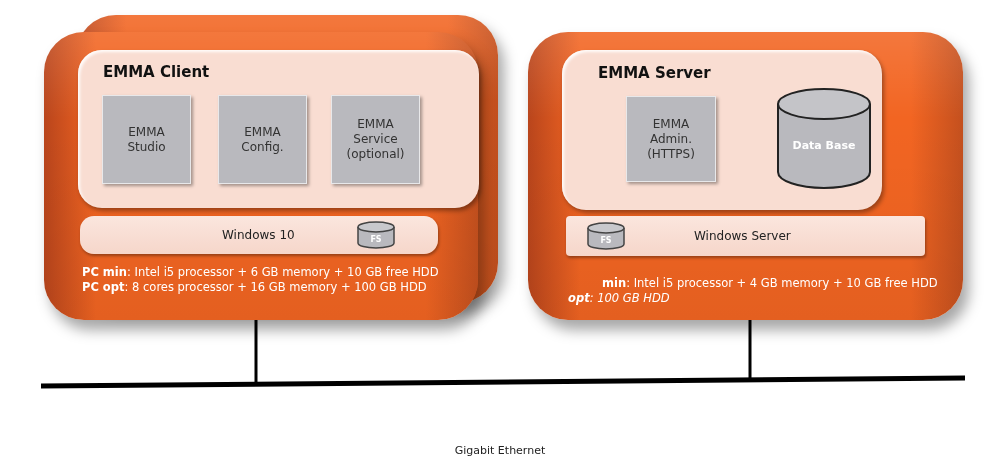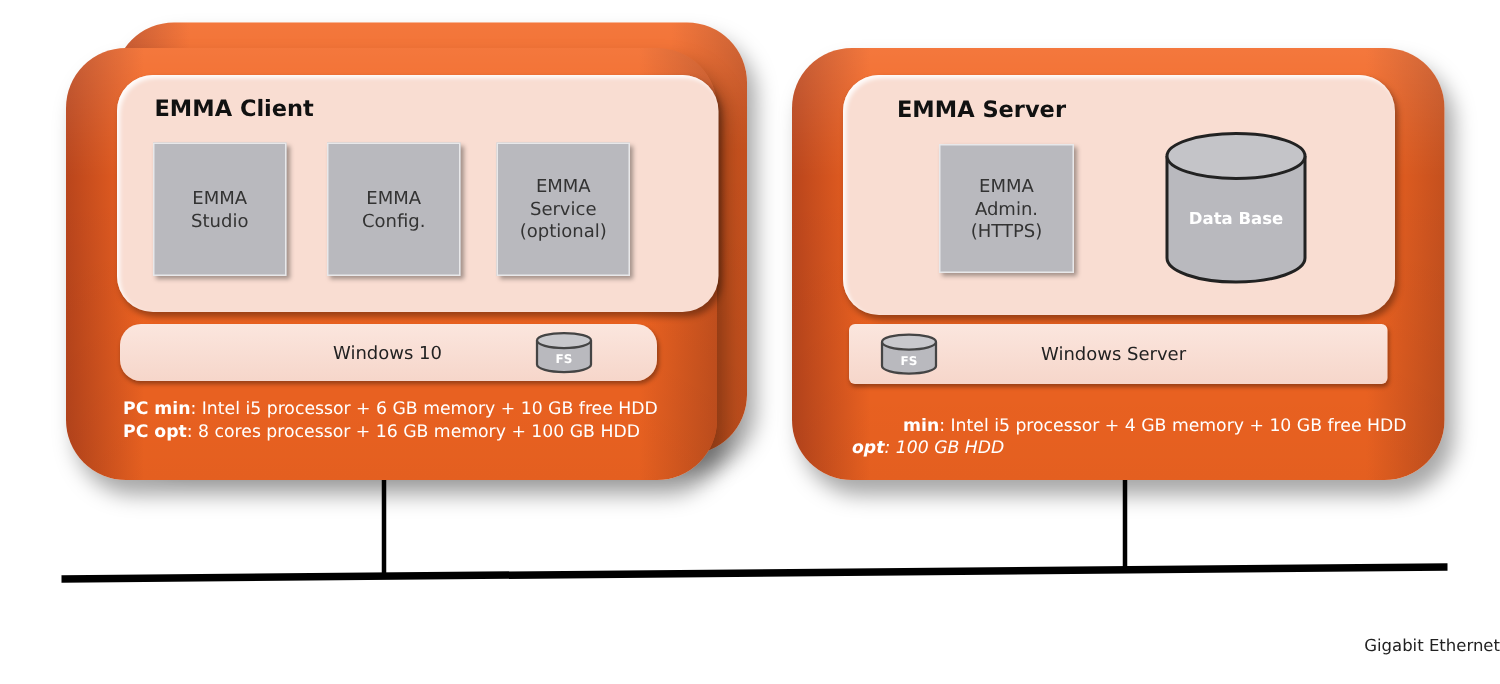--- a/index.html
+++ b/index.html
@@ -16,21 +16,21 @@
   .module { position: absolute; background: #b9b9be; border: 1px solid #e8e8ea;
             box-shadow: 2px 2px 3px rgba(0,0,0,0.35);
             display: flex; align-items: center; justify-content: center; text-align: center;
             font-size: 12px; line-height: 15px; color: #333; white-space: pre-line; }
   .osbar { position: absolute; background: linear-gradient(180deg, #fbe6de, #f6d6ca);
            border-radius: 4px; box-shadow: 1px 2px 3px rgba(0,0,0,0.35); }
   .osbar-label { position: absolute; font-size: 12px; color: #222; }
   .spec { position: absolute; font-size: 11.5px; color: #fff; line-height: 14px; white-space: nowrap; }
   .spec b { font-weight: bold; }
   .cyl-label { font-weight: bold; fill: #ffffff; font-family: "DejaVu Sans", sans-serif; }
-  .net-label { position: absolute; font-size: 11px; color: #222; left: 0; width: 1000px; text-align: right; top: 424px; }
+  .net-label { position: absolute; font-size: 11px; color: #222; left: 0; width: 1000px; text-align: center; top: 444px; }
 </style>
 </head>
 <body>
 
 <svg width="1000" height="456" style="position:absolute;left:0;top:0;">
   <line x1="256" y1="318" x2="256" y2="383" stroke="#000" stroke-width="3"></line>
   <line x1="750" y1="318" x2="750" y2="379" stroke="#000" stroke-width="3"></line>
   <line x1="41" y1="386" x2="965" y2="378" stroke="#000" stroke-width="5"></line>
 </svg>
 
@@ -56,21 +56,21 @@
   </div>
   <div class="spec" style="left:38px;top:233px;">
     <b>PC min</b><span>: Intel i5 processor + 6 GB memory + 10 GB free HDD</span>
   </div>
   <div class="spec" style="left:38px;top:248px;">
     <b>PC opt</b><span>: 8 cores processor + 16 GB memory + 100 GB HDD</span>
   </div>
 </div>
 
 <div class="card" style="left:528px;top:32px;width:435px;height:288px;">
-  <div class="panel" style="left:34px;top:18px;width:368px;height:160px;">
+  <div class="panel" style="left:34px;top:18px;width:320px;height:160px;">
     <div class="panel-title" style="left:36px;top:14px;">EMMA Server</div>
     <div class="module" style="left:64px;top:46px;width:88px;height:84px;">EMMA
 Admin.
 (HTTPS)</div>
     <svg width="100" height="110" style="position:absolute;left:212px;top:36px;">
       <path d="M4,18 L4,86 A46,16 0 0 0 96,86 L96,18" fill="#b9b9be" stroke="#222" stroke-width="2"></path>
       <ellipse cx="50" cy="18" rx="46" ry="15" fill="#c4c4c8" stroke="#222" stroke-width="2"></ellipse>
       <text class="cyl-label" x="50" y="63" text-anchor="middle" font-size="11">Data Base</text>
     </svg>
   </div>

